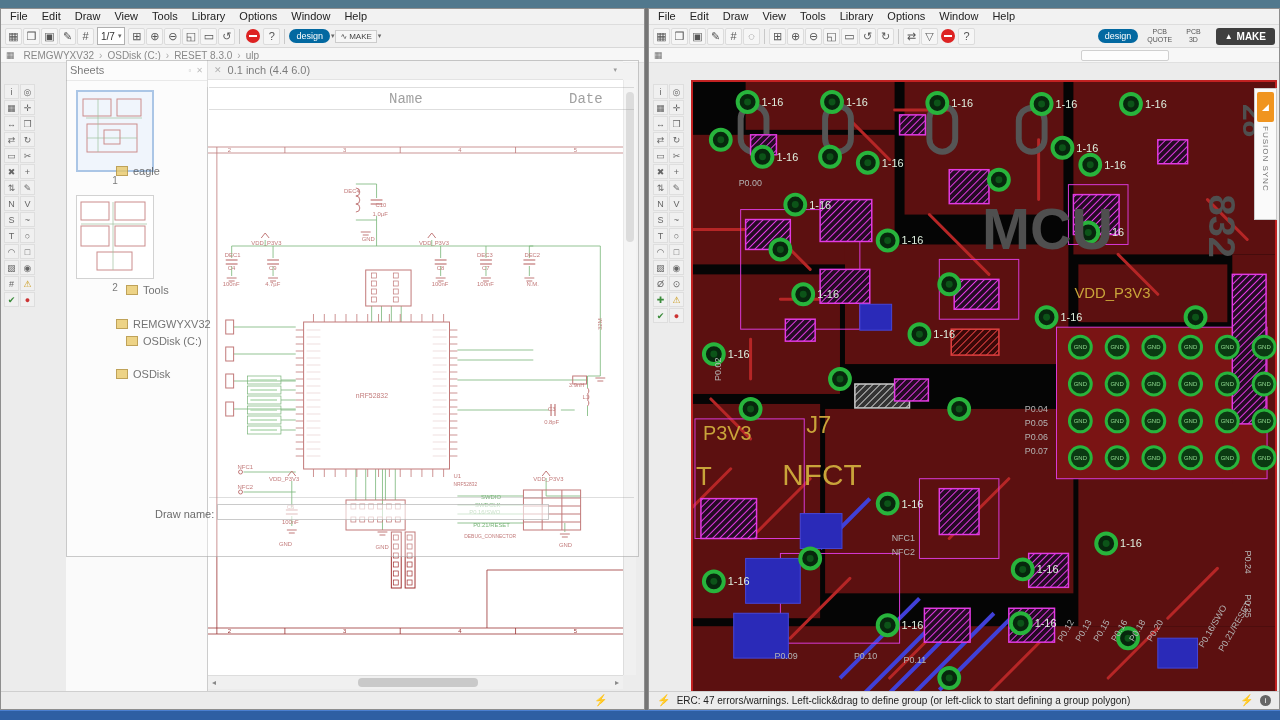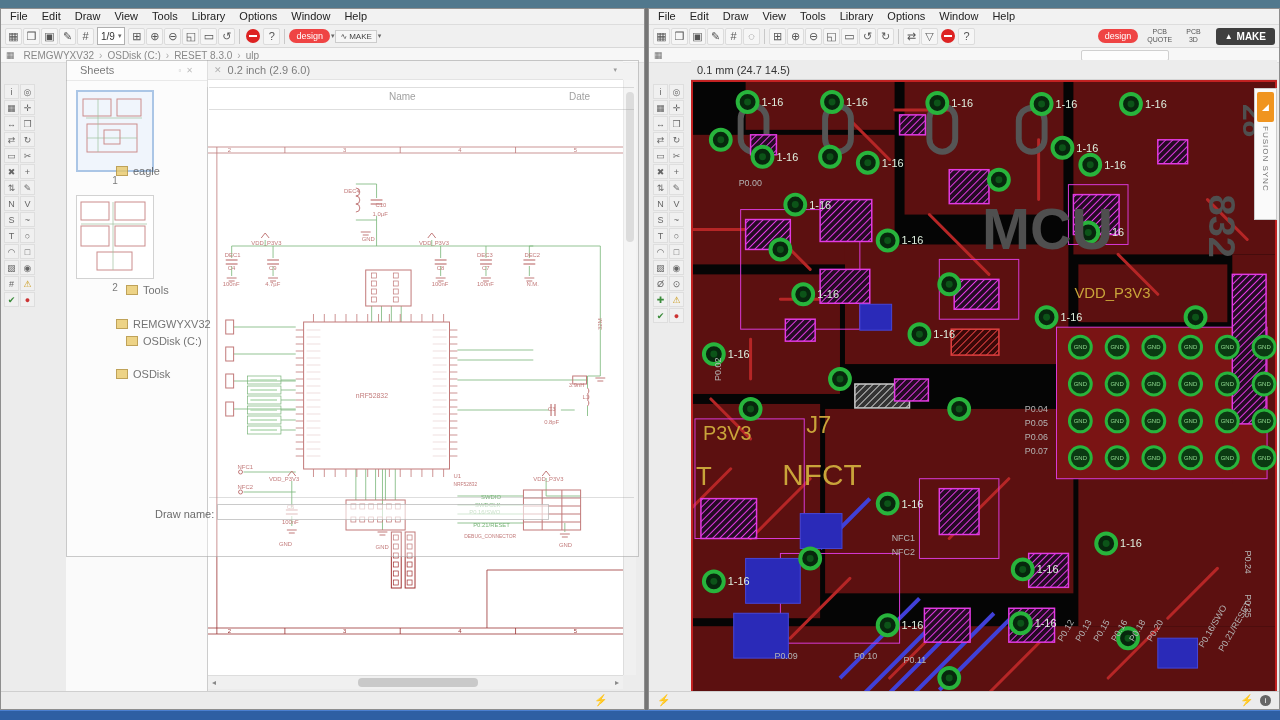--- a/index.html
+++ b/index.html
@@ -11,38 +11,38 @@
   #winR{left:648px;width:632px;}
   .menubar{height:15px;background:#f2f2f2;border-bottom:1px solid #ddd;display:flex;align-items:center;padding-left:2px;}
   .menu-item{font-size:11px;color:#222;padding:0 7px;line-height:15px;}
   .toolbar{height:22px;background:#f0f0f0;border-bottom:1px solid #d8d8d8;display:flex;align-items:center;padding:0 4px;gap:1px;}
   .tbtn{width:17px;height:17px;display:inline-flex;align-items:center;justify-content:center;font-size:11px;color:#555;border:1px solid #dcdcdc;background:#f6f6f6;border-radius:2px;box-sizing:border-box;}
   .tsep{width:1px;height:15px;background:#c8c8c8;margin:0 3px;}
   .zoomdd{display:inline-flex;align-items:center;border:1px solid #b0b0b0;background:#fff;font-size:10px;color:#333;padding:0 3px;height:16px;gap:3px;margin:0 2px;}
   .dd{font-size:7px;color:#666;}
   .stopbtn{width:14px;height:14px;border-radius:50%;background:#d22;display:inline-flex;align-items:center;justify-content:center;margin:0 2px;}
   .stopbtn::after{content:"";width:8px;height:2px;background:#fff;}
-  .pill{background:#ef4444;color:#fff;font-size:9px;padding:2px 7px;border-radius:8px;display:inline-flex;align-items:flex-end;gap:3px;}
+  .pill{background:#0369a1;color:#fff;font-size:9px;padding:2px 7px;border-radius:8px;display:inline-flex;align-items:flex-end;gap:3px;}
   .spice{display:inline-flex;align-items:center;border:1px solid #ccc;background:#f6f6f6;font-size:8px;color:#444;padding:1px 4px;gap:2px;}
   .stackbtn{display:inline-flex;flex-direction:column;align-items:center;font-size:7px;color:#555;line-height:8px;padding:0 5px;}
   .makebtn{background:#3f3f3f;color:#fff;font-size:10px;font-weight:bold;padding:3px 9px;border-radius:3px;display:inline-flex;gap:4px;align-items:center;margin-left:6px;}
   .makebtn .tri{font-size:8px;}
   .rightgrp{margin-left:auto;display:flex;align-items:center;gap:4px;}
   .pathbar{height:14px;background:#f7f7f7;border-bottom:1px solid #e0e0e0;display:flex;align-items:center;font-size:10px;color:#888;padding-left:5px;gap:3px;}
   .gridico{font-size:9px;color:#777;margin-right:4px;}
   .crumb{padding:0 2px;}
   .crumb-sep{color:#aaa;}
   .searchbox{margin-left:auto;margin-right:110px;width:86px;height:9px;border:1px solid #d0d0d0;background:#fdfdfd;border-radius:2px;}
   .coordbar{position:absolute;height:20px;background:#ececec;border-bottom:1px solid #d5d5d5;display:flex;align-items:center;font-size:11px;color:#333;gap:6px;padding:0 6px;box-sizing:border-box;}
   #coordL{left:207px;top:51px;width:415px;}
   #coordR{left:42px;top:51px;width:586px;}
   .xicon{color:#888;font-size:9px;}
   .ddend{margin-left:auto;}
   .sheets{position:absolute;left:65px;top:51px;width:142px;height:633px;background:#fafafa;border-right:1px solid #ccc;box-sizing:border-box;}
-  .sheets-head{height:20px;border-bottom:1px solid #ddd;display:flex;align-items:center;font-size:11px;color:#333;padding:0 14px;gap:5px;}
+  .sheets-head{height:20px;border-bottom:1px solid #ddd;display:flex;align-items:center;font-size:11px;color:#333;padding:0 4px;gap:5px;}
   .sheets-head .sp{flex:1;}
   .mini{font-size:8px;color:#999;}
   .thumb{position:absolute;left:10px;width:78px;background:#fff;border:1px solid #bbb;box-sizing:border-box;}
   #thumb1{top:30px;height:82px;border:2px solid #7fa8d9;background:#e8f0fa;}
   #thumb2{top:135px;height:84px;}
   .thumb-label{position:absolute;left:10px;width:78px;text-align:center;font-size:10px;color:#333;}
   #lab1{top:115px;} #lab2{top:222px;}
   .palette{position:absolute;display:grid;grid-template-columns:15px 15px;gap:1px;}
   #palL{left:3px;top:75px;} #palR{left:4px;top:75px;}
   .pal{width:15px;height:15px;display:flex;align-items:center;justify-content:center;font-size:9px;color:#666;background:#f0f0f0;border:1px solid #dedede;box-sizing:border-box;}
@@ -50,21 +50,21 @@
   #schemWrap{left:207px;top:71px;width:415px;height:595px;background:#fff;}
   #pcbWrap{left:42px;top:71px;width:586px;height:613px;background:#a3a3a3;}
   svg{display:block;}
   svg text{font-family:"Liberation Sans",sans-serif;}
   .vscroll{position:absolute;left:622px;top:71px;width:12px;height:595px;background:#f0f0f0;border-left:1px solid #ddd;}
   .vthumb{position:absolute;left:2px;top:12px;width:8px;height:150px;background:#c9c9c9;border-radius:4px;}
   .hscroll{position:absolute;left:207px;top:666px;width:415px;height:13px;background:#f0f0f0;border-top:1px solid #ddd;display:flex;align-items:center;justify-content:space-between;}
   .harrow{width:12px;text-align:center;font-size:8px;color:#888;}
   .hthumb{position:absolute;left:150px;top:2px;width:120px;height:9px;background:#c9c9c9;border-radius:4px;}
   .ghost{position:absolute;left:65px;top:51px;width:573px;height:497px;background:rgba(255,255,255,0.35);border:1px solid rgba(140,140,140,0.45);box-sizing:border-box;z-index:5;}
-  .ghost-col{position:absolute;top:30px;font-size:10px;color:rgba(150,150,150,0.9);}
+  .ghost-col{position:absolute;top:30px;font-size:14px;color:rgba(150,150,150,0.9);font-family:Liberation Mono, monospace;}
   .gline{position:absolute;left:142px;right:4px;height:1px;background:rgba(160,160,160,0.35);}
   .gvline{position:absolute;left:140px;top:26px;bottom:40px;width:1px;background:rgba(160,160,160,0.3);}
   .ghost-item{position:absolute;display:flex;align-items:center;gap:5px;font-size:11px;color:rgba(70,70,70,0.75);margin-left:16px;}
   .ghost-ico{width:10px;height:8px;background:rgba(232,200,104,0.8);border:1px solid rgba(160,130,60,0.6);}
   .ghost-file{position:absolute;left:88px;top:447px;font-size:11px;color:rgba(70,70,70,0.8);}
   .ghost-input{position:absolute;left:150px;top:443px;width:330px;height:14px;border:1px solid rgba(150,150,150,0.5);background:rgba(255,255,255,0.6);}
   .statusbar{position:absolute;left:0;bottom:0;width:100%;height:18px;background:#ececec;border-top:1px solid #cfcfcf;display:flex;align-items:center;font-size:10px;color:#222;padding:0 8px;box-sizing:border-box;gap:6px;}
   .zap{font-size:11px;}
   .zap.yellow{color:#e0a800;}
   .zap.mag{color:#d633d6;margin-left:auto;}
@@ -95,21 +95,21 @@
 
     <div class="toolbar">
       <span id="tbL1" style="display:inline-flex;gap:1px">
           <span class="tbtn">▦</span>
           <span class="tbtn">❒</span>
           <span class="tbtn">▣</span>
           <span class="tbtn">✎</span>
           <span class="tbtn">#</span>
         </span>
       <span class="zoomdd">
-        <span>1/9</span>
+        <span>1/7</span>
         <span class="dd">▾</span>
       </span>
       <span id="tbL2" style="display:inline-flex;gap:1px">
           <span class="tbtn">⊞</span>
           <span class="tbtn">⊕</span>
           <span class="tbtn">⊖</span>
           <span class="tbtn">◱</span>
           <span class="tbtn">▭</span>
           <span class="tbtn">↺</span>
         </span>
@@ -136,21 +136,21 @@
           <span class="crumb">OSDisk (C:)</span>
           <span class="crumb-sep">›</span>
           <span class="crumb">RESET 8.3.0</span>
           <span class="crumb-sep">›</span>
           <span class="crumb">ulp</span>
         </span>
     </div>
 
     <div class="coordbar" id="coordL">
       <span class="xicon">✕</span>
-      <span>0.2 inch (2.9 6.0)</span>
+      <span>0.1 inch (4.4 6.0)</span>
       <span class="dd ddend">▾</span>
     </div>
 
     <div class="palette" id="palL">
         <span class="pal">i</span>
         <span class="pal">◎</span>
         <span class="pal">▦</span>
         <span class="pal">✛</span>
         <span class="pal">↔</span>
         <span class="pal">❒</span>
@@ -592,23 +592,20 @@
           <span>MAKE</span>
         </span>
       </span>
     </div>
 
     <div class="pathbar">
       <span class="gridico">▦</span>
       <span class="searchbox"></span>
     </div>
 
-    <div class="coordbar" id="coordR">
-      <span>0.1 mm (24.7 14.5)</span>
-    </div>
 
     <div class="palette" id="palR">
         <span class="pal">i</span>
         <span class="pal">◎</span>
         <span class="pal">▦</span>
         <span class="pal">✛</span>
         <span class="pal">↔</span>
         <span class="pal">❒</span>
         <span class="pal">⇄</span>
         <span class="pal">↻</span>
@@ -1006,19 +1003,20 @@
       </svg>
     </div>
 
     <div class="fusion">
       <div class="fusion-logo">◢</div>
       <div class="fusion-text">FUSION SYNC</div>
     </div>
 
     <div class="statusbar">
       <span class="zap yellow">⚡</span>
+      <span>ERC: 47 errors/warnings. Left-click&amp;drag to define group (or left-click to start defining a group polygon)</span>
       <span class="zap mag">⚡</span>
       <span class="infoico">i</span>
     </div>
   </div>
 
   <div class="taskbar"></div>
 </div>
 
 </body></html>

